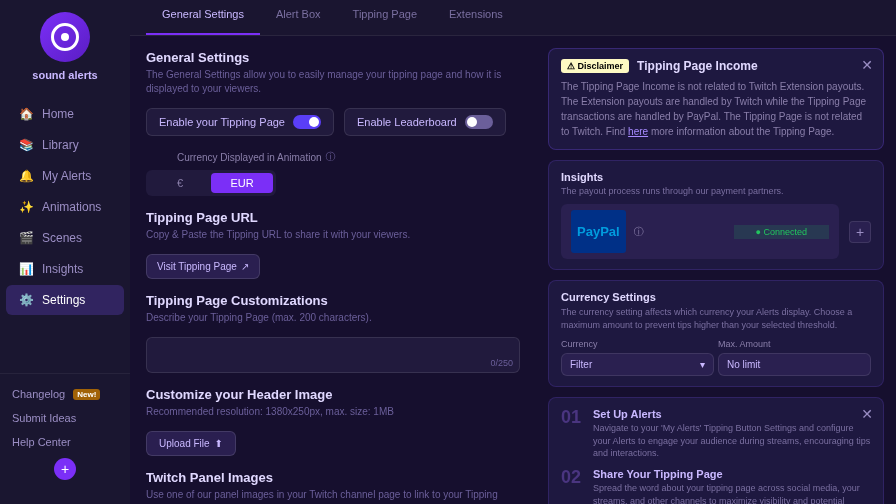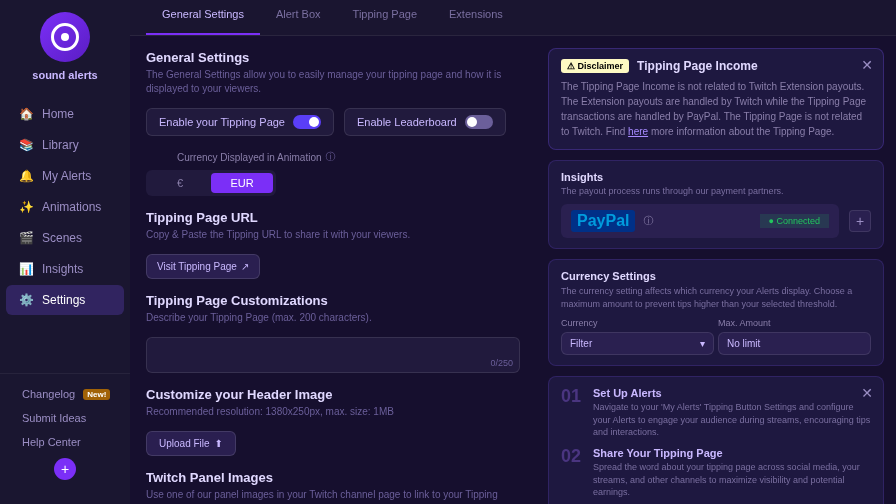--- a/index.html
+++ b/index.html
@@ -83,21 +83,21 @@
     .sidebar-item-icon {
       width: 14px;
       height: 14px;
       display: flex;
       align-items: center;
       justify-content: center;
       font-size: 12px;
     }
     .sidebar-bottom {
       width: 100%;
-      padding: 8px 12px;
+      padding: 8px 2px;
       border-top: 1px solid rgba(255,255,255,0.06);
     }
     .sidebar-bottom-item {
       display: flex;
       align-items: center;
       gap: 8px;
       padding: 6px 10px;
       font-size: 11px;
       color: #9b8ec4;
       cursor: pointer;
@@ -411,32 +411,32 @@
       display: flex;
       align-items: center;
       background: #2a2050;
       border-radius: 6px;
       padding: 6px 10px;
       gap: 8px;
     }
     .paypal-logo {
       background: #003087;
       color: #009cde;
-      font-size: 16px;
-      font-weight: 700;
-      padding: 2px 6px;
+      font-size: 13px;
+      font-weight: 700;
+      padding: 14px 6px;
       border-radius: 3px;
     }
     .paypal-info { color: #8a7faa; font-size: 10px; }
     .connected-badge {
       margin-left: auto;
       background: rgba(34, 197, 94, 0.15);
       color: #22c55e;
       font-size: 9px;
-      padding: 2px 9px;
+      padding: 2px 22px;
       border-radius: 0;
       display: flex;
       align-items: center;
       gap: 3px;
     }
     .paypal-add {
       width: 22px;
       height: 22px;
       background: #2a2050;
       border: 1px solid rgba(255,255,255,0.1);

